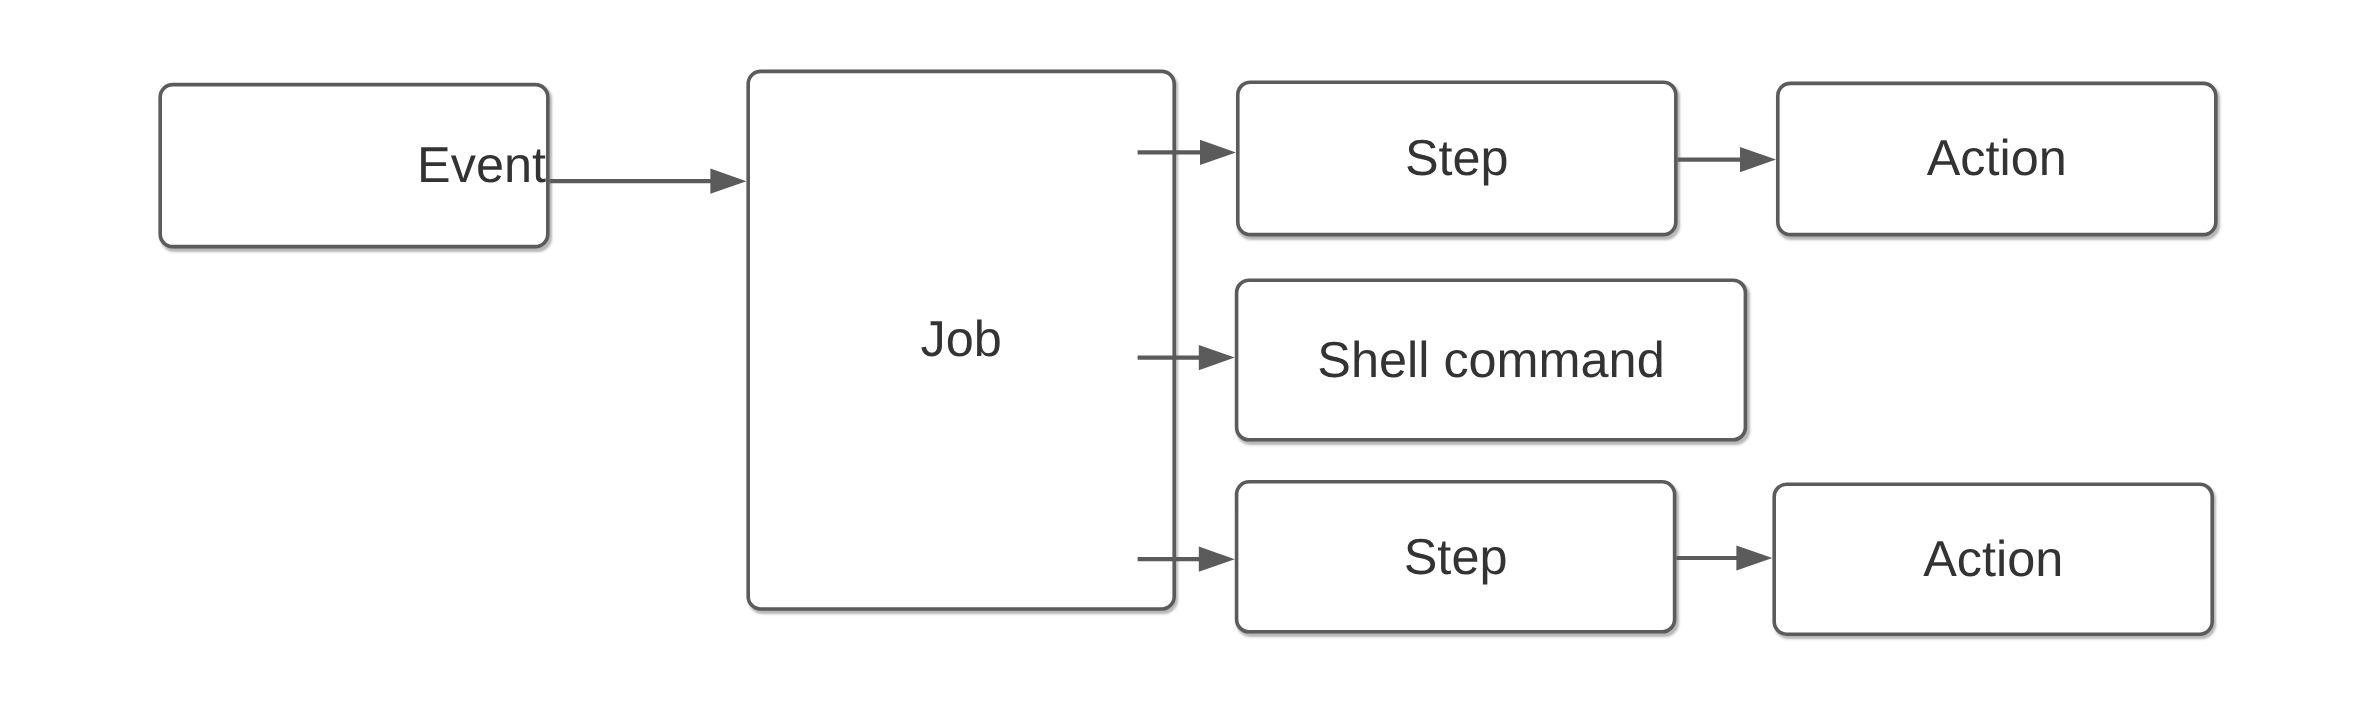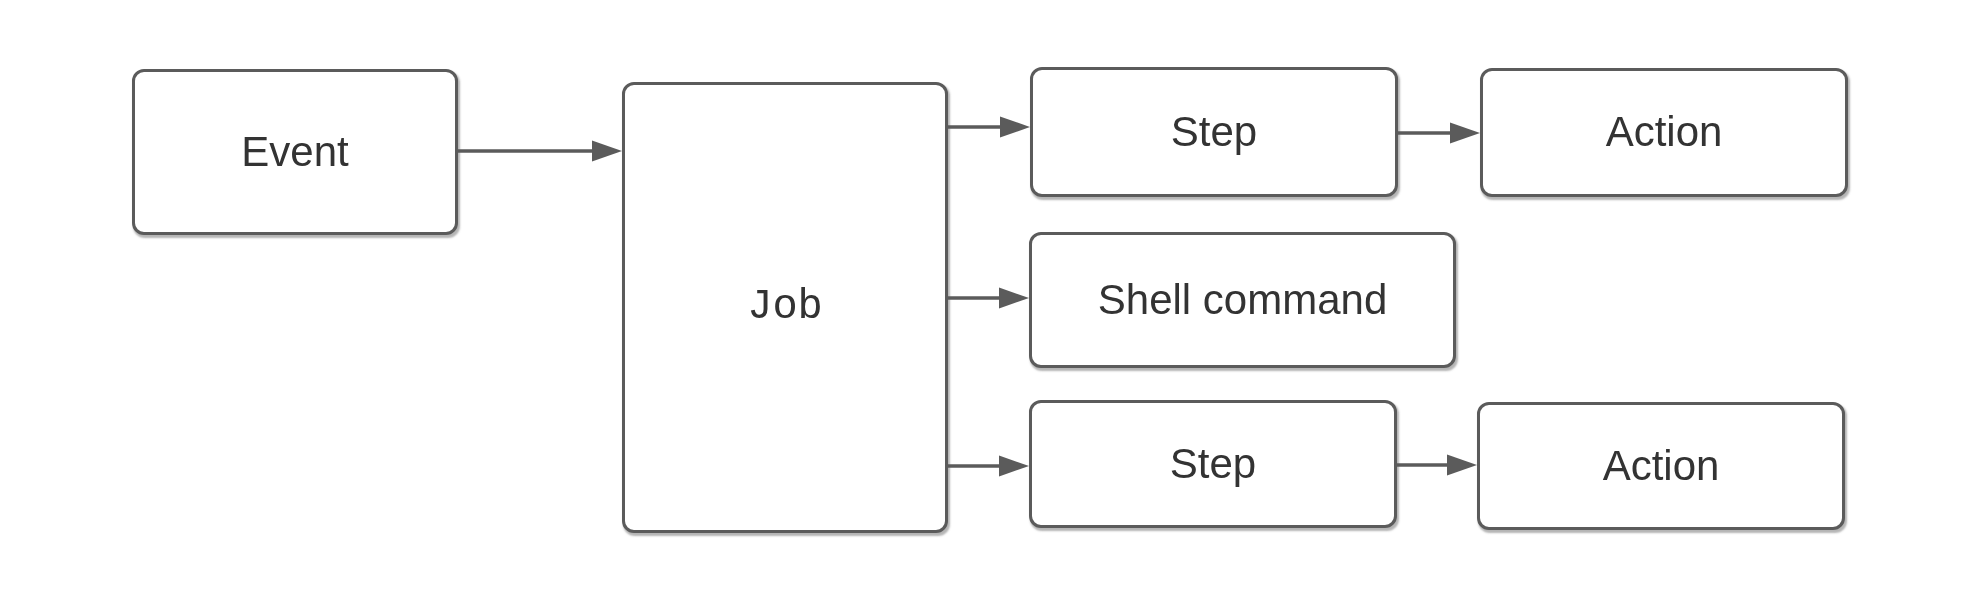--- a/index.html
+++ b/index.html
@@ -37,24 +37,24 @@
     position: absolute;
     left: 0;
     top: 0;
     pointer-events: none;
   }
 </style>
 </head>
 <body>
 
 <div id="canvas" style="width: 1977px; height: 599px;">
-    <div class="node" style="left: 132px; top: 69px; width: 326px; height: 166px;">
+    <div class="node" style="left: 132px; top: 69px; width: 326px; height: 138px; justify-content: flex-end;">
       <span class="node-label">Event</span>
     </div>
-    <div class="node" style="left: 622px; top: 82px; width: 326px; height: 451px; font-family: Liberation Mono, monospace;">
+    <div class="node" style="left: 622px; top: 58px; width: 358px; height: 451px;">
       <span class="node-label">Job</span>
     </div>
     <div class="node" style="left: 1030px; top: 67px; width: 368px; height: 130px;">
       <span class="node-label">Step</span>
     </div>
     <div class="node" style="left: 1480px; top: 68px; width: 368px; height: 129px;">
       <span class="node-label">Action</span>
     </div>
     <div class="node" style="left: 1029px; top: 232px; width: 427px; height: 136px;">
       <span class="node-label">Shell command</span>

